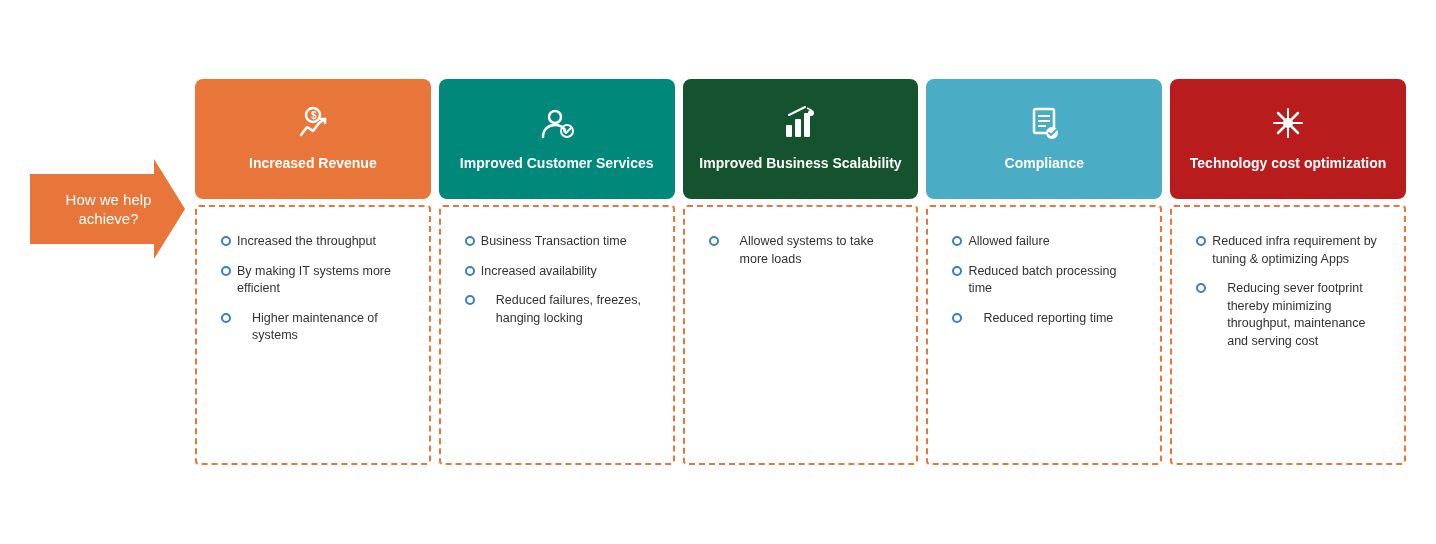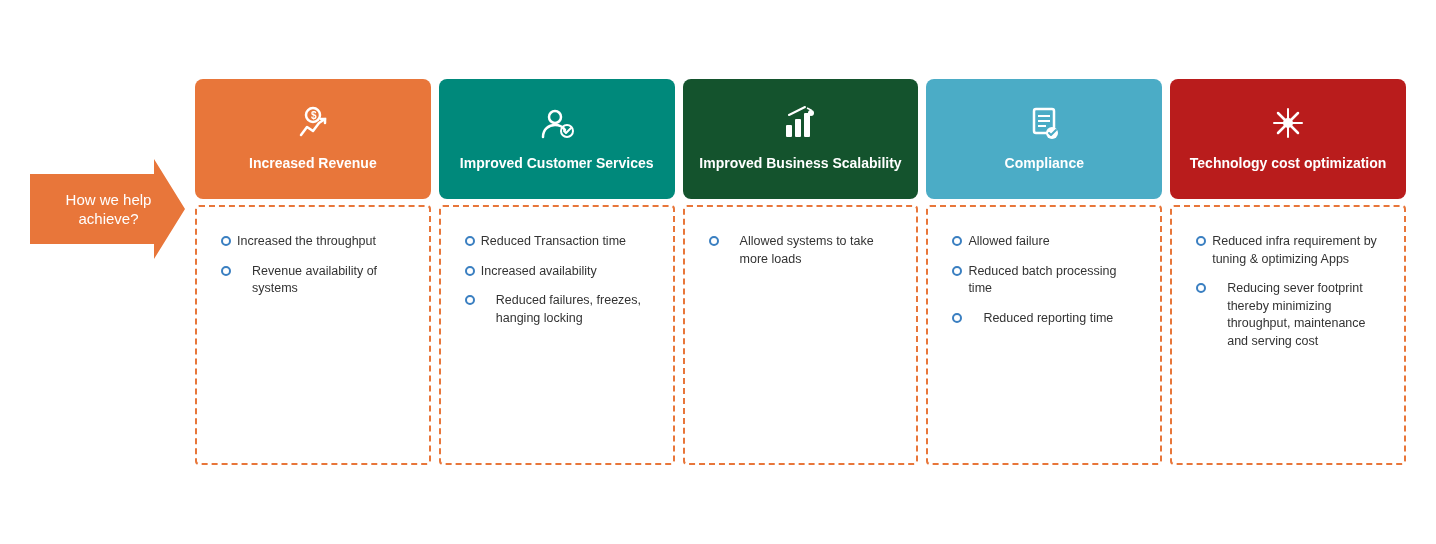--- a/index.html
+++ b/index.html
@@ -142,40 +142,44 @@
           <div class="title">Increased Revenue</div>
         </div>
         <div class="col-body">
           <ul>
             <li>
               <span class="bullet-dot"></span>
               <span>Increased the throughput</span>
             </li>
             <li>
               <span class="bullet-dot"></span>
-              <span>Revenue availability of systems</span>
+              <span>By making IT systems more efficient</span>
+            </li>
+            <li>
+              <span class="bullet-dot"></span>
+              <span>Higher maintenance of systems</span>
             </li>
           </ul>
         </div>
       </div>
       <div class="column">
         <div class="col-header header-teal">
           <div class="icon"><svg width="36" height="36" viewBox="0 0 36 36" fill="none" xmlns="http://www.w3.org/2000/svg">
     <circle cx="16" cy="12" r="6" stroke="white" stroke-width="2.5" fill="none"></circle>
     <path d="M4 32 C4 24 10 20 16 20 C20 20 24 22 26 25" stroke="white" stroke-width="2.5" fill="none" stroke-linecap="round"></path>
     <circle cx="28" cy="26" r="6" stroke="white" stroke-width="2" fill="none"></circle>
     <polyline points="25,26 27,28 32,23" stroke="white" stroke-width="2" fill="none" stroke-linecap="round" stroke-linejoin="round"></polyline>
   </svg></div>
           <div class="title">Improved Customer Services</div>
         </div>
         <div class="col-body">
           <ul>
             <li>
               <span class="bullet-dot"></span>
-              <span>Reduced Transaction time</span>
+              <span>Business Transaction time</span>
             </li>
             <li>
               <span class="bullet-dot"></span>
               <span>Increased availability</span>
             </li>
             <li>
               <span class="bullet-dot"></span>
               <span>Reduced failures, freezes, hanging locking</span>
             </li>
           </ul>

